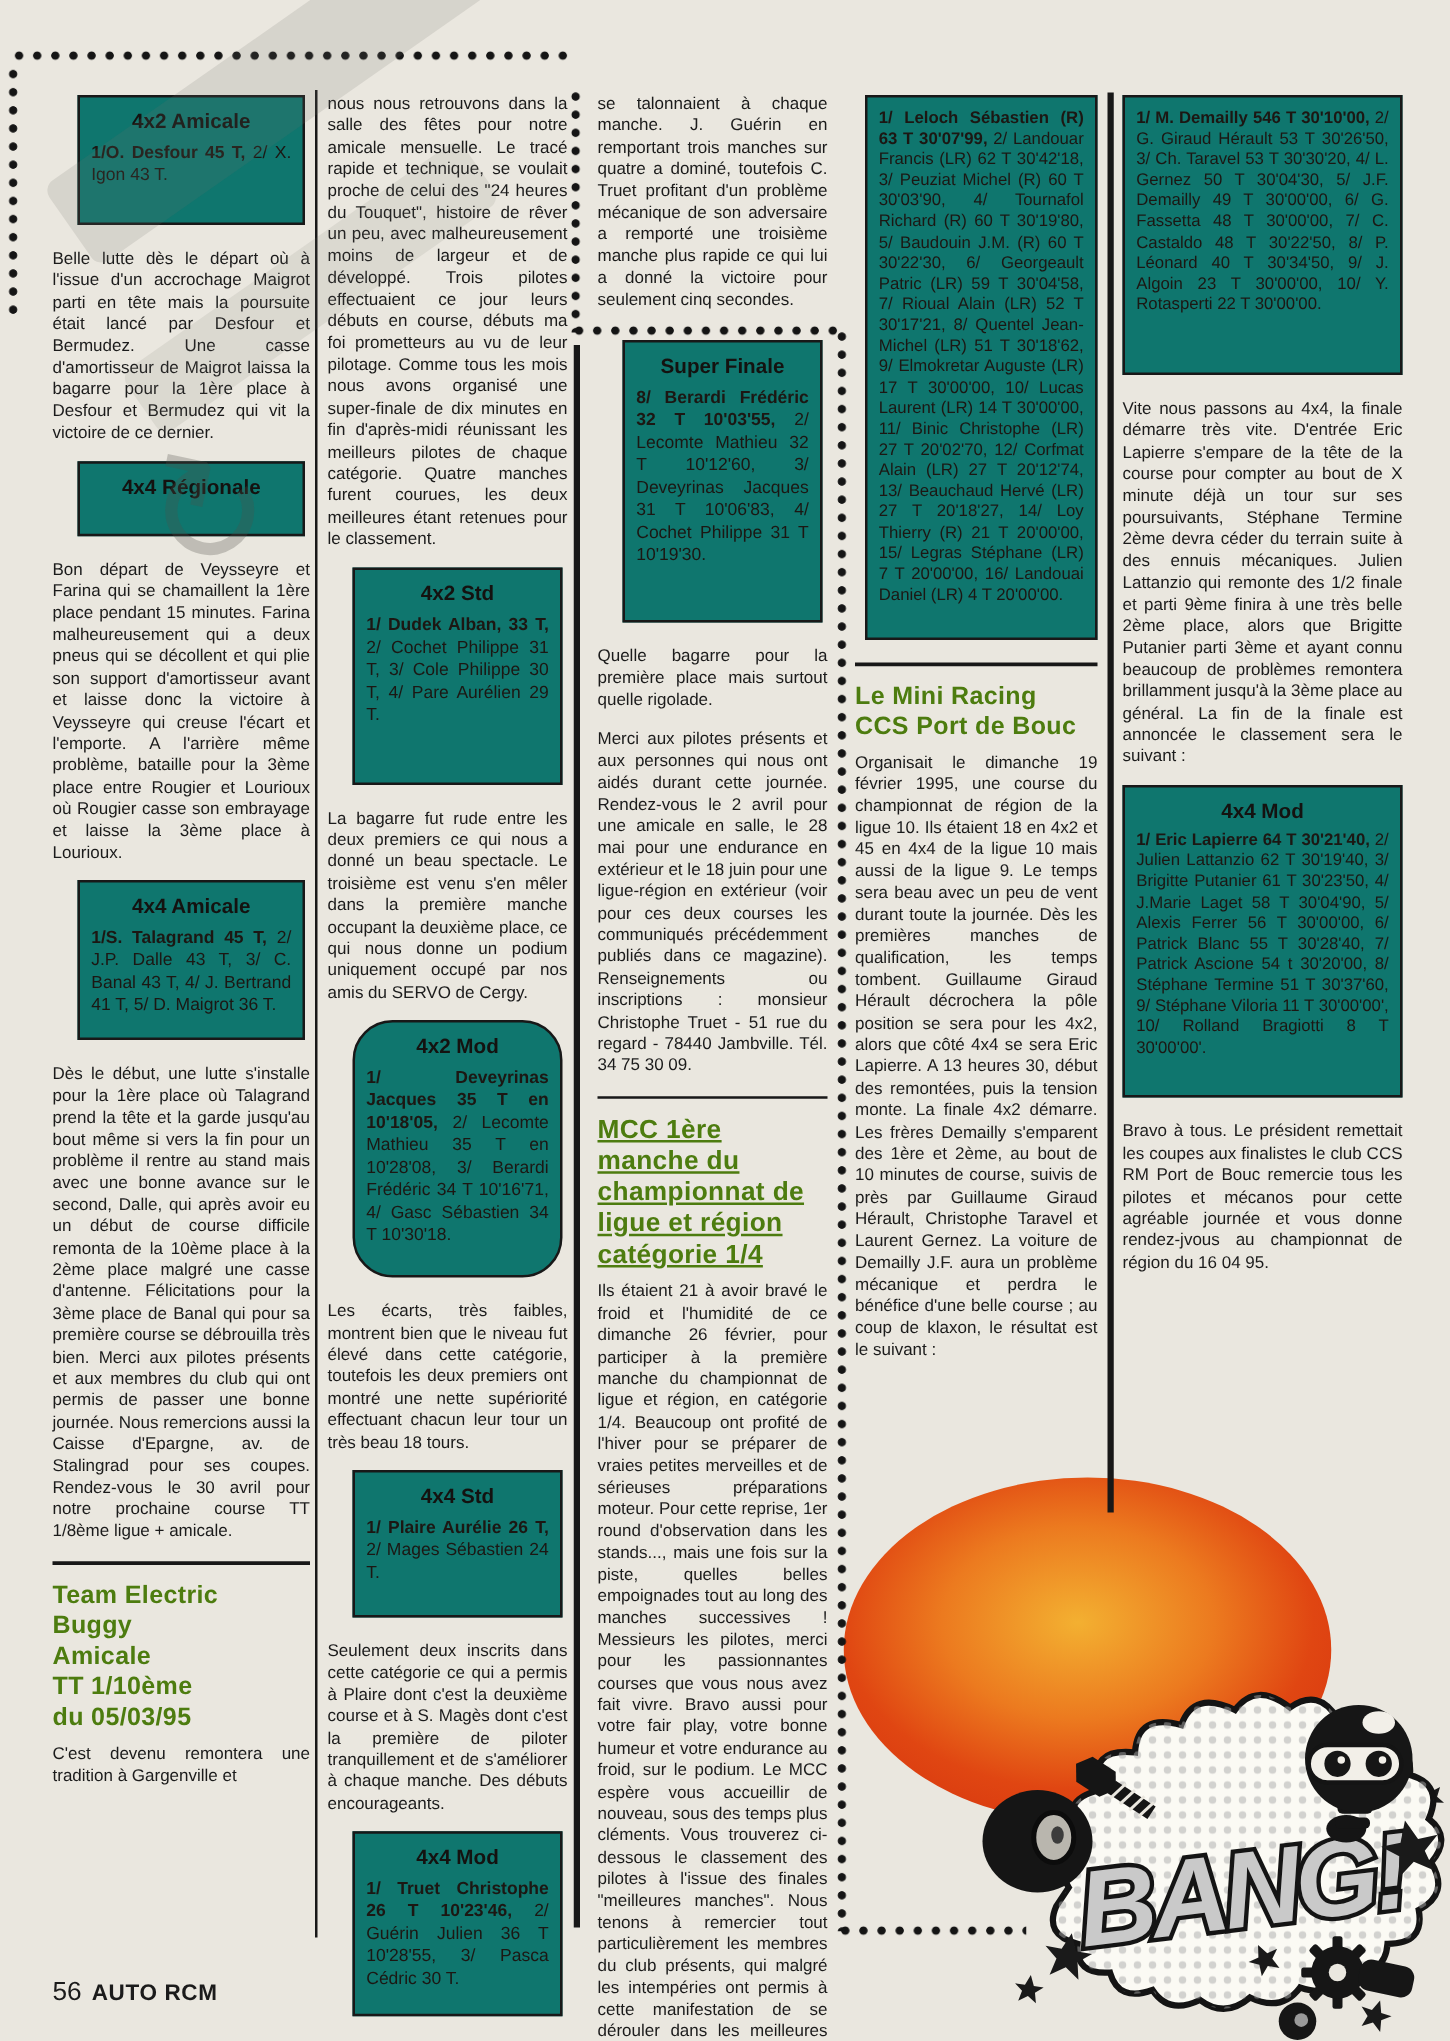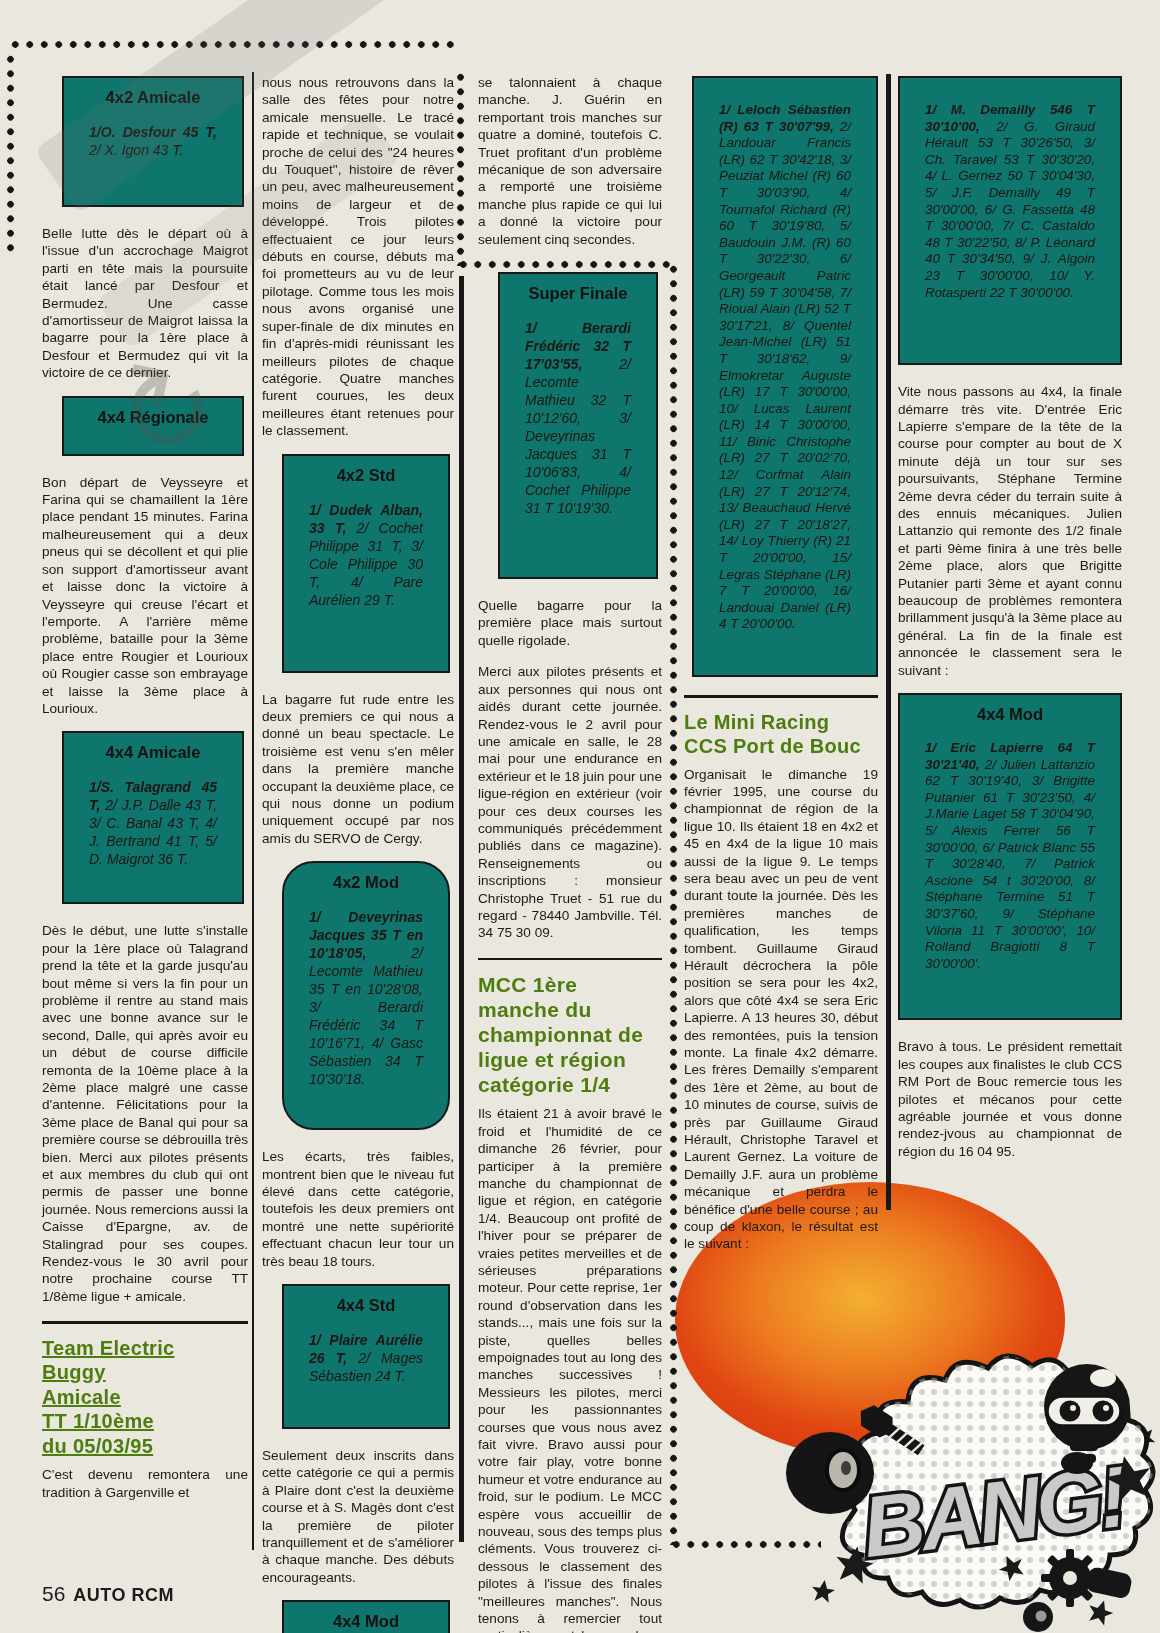--- a/index.html
+++ b/index.html
@@ -10,27 +10,27 @@
   #col1{left:42px;width:206px;}
   #col2{left:262px;width:192px;}
   #col3{left:478px;width:184px;}
   #col4{left:684px;width:194px;}
   #col5{left:898px;width:224px;}
   .body-p{font-size:13.6px;line-height:17.4px;text-align:justify;margin:0 0 14px;}
   
   .rbox{background:#0f766e;border:2.5px solid #181818;padding:8px 9px 16px;margin:2px 0 18px;}
   .inset-l{margin-left:20px;margin-right:4px;}
   .rbox-title{text-align:center;font-weight:bold;font-size:16.5px;margin:2px 0 5px;color:#141210;}
-  .rbox-body{font-style:italic;font-size:14px;line-height:18px;text-align:justify;margin:16px;color:#1c1713;}
+  .rbox-body{font-size:14px;line-height:18px;text-align:justify;margin:0;color:#1c1713;}
   .rbox-body .lead{font-weight:bold;}
   .small .rbox-body{font-size:13.4px;line-height:16.6px;}
   
   .mag-heading{color:#4d7c0f;font-weight:bold;white-space:pre-line;margin:12px 0 8px;letter-spacing:.3px;}
-  #col1 .mag-heading{font-size:20px;line-height:24.5px;text-decoration:underline;}
-  #col3 .mag-heading{font-size:21px;line-height:25px;}
+  #col1 .mag-heading{font-size:20px;line-height:24.5px;}
+  #col3 .mag-heading{font-size:21px;line-height:25px;text-decoration:underline;}
   #col4 .mag-heading{font-size:20px;line-height:24px;}
   .inline-rule{height:2.5px;background:#181818;margin:16px 0 6px;border:none;}
   
   .vrule{position:absolute;width:2px;background:#181818;z-index:2;}
   .vrule.thick{width:4.5px;}
   .dots-h{position:absolute;height:9px;z-index:3;
     background-image:radial-gradient(circle,#151515 3px,rgba(0,0,0,0) 3.6px);
     background-size:14.5px 9px;background-repeat:repeat-x;}
   .dots-v{position:absolute;width:9px;z-index:3;
     background-image:radial-gradient(circle,#151515 3px,rgba(0,0,0,0) 3.6px);
@@ -198,21 +198,21 @@
       <h3 class="rbox-title">4x4 Mod</h3>
       <p class="rbox-body"><span class="lead">1/ Truet Christophe 26 T 10'23'46,</span><span> 2/ Guérin Julien 36 T 10'28'55, 3/ Pasca Cédric 30 T.</span></p>
     </section>
     <p class="body-p">Une bagarre intéressante entre les deux premiers qui</p>
   </div>
 
   <div class="col" id="col3">
     <p class="body-p">se talonnaient à chaque manche. J. Guérin en remportant trois manches sur quatre a dominé, toutefois C. Truet profitant d'un problème mécanique de son adversaire a remporté une troisième manche plus rapide ce qui lui a donné la victoire pour seulement cinq secondes.</p>
     <section class="rbox inset-l" style="margin-top:24px;padding-bottom:44px;">
       <h3 class="rbox-title">Super Finale</h3>
-      <p class="rbox-body"><span class="lead">1/ Berardi Frédéric 32 T 17'03'55,</span><span> 2/ Lecomte Mathieu 32 T 10'12'60, 3/ Deveyrinas Jacques 31 T 10'06'83, 4/ Cochet Philippe 31 T 10'19'30.</span></p>
+      <p class="rbox-body"><span class="lead">8/ Berardi Frédéric 32 T 10'03'55,</span><span> 2/ Lecomte Mathieu 32 T 10'12'60, 3/ Deveyrinas Jacques 31 T 10'06'83, 4/ Cochet Philippe 31 T 10'19'30.</span></p>
     </section>
     <p class="body-p">Quelle bagarre pour la première place mais surtout quelle rigolade.</p>
     <p class="body-p">Merci aux pilotes présents et aux personnes qui nous ont aidés durant cette journée. Rendez-vous le 2 avril pour une amicale en salle, le 28 mai pour une endurance en extérieur et le 18 juin pour une ligue-région en extérieur (voir pour ces deux courses les communiqués précédemment publiés dans ce magazine). Renseignements ou inscriptions : monsieur Christophe Truet - 51 rue du regard - 78440 Jambville. Tél. 34 75 30 09.</p>
     <div class="inline-rule"></div>
     <h2 class="mag-heading">MCC 1ère
 manche du
 championnat de
 ligue et région
 catégorie 1/4</h2>
     <p class="body-p">Ils étaient 21 à avoir bravé le froid et l'humidité de ce dimanche 26 février, pour participer à la première manche du championnat de ligue et région, en catégorie 1/4. Beaucoup ont profité de l'hiver pour se préparer de vraies petites merveilles et de sérieuses préparations moteur. Pour cette reprise, 1er round d'observation dans les stands..., mais une fois sur la piste, quelles belles empoignades tout au long des manches successives ! Messieurs les pilotes, merci pour les passionnantes courses que vous nous avez fait vivre. Bravo aussi pour votre fair play, votre bonne humeur et votre endurance au froid, sur le podium. Le MCC espère vous accueillir de nouveau, sous des temps plus cléments. Vous trouverez ci-dessous le classement des pilotes à l'issue des finales "meilleures manches". Nous tenons à remercier tout particulièrement les membres du club présents, qui malgré les intempéries ont permis à cette manifestation de se dérouler dans les meilleures conditions.</p>

